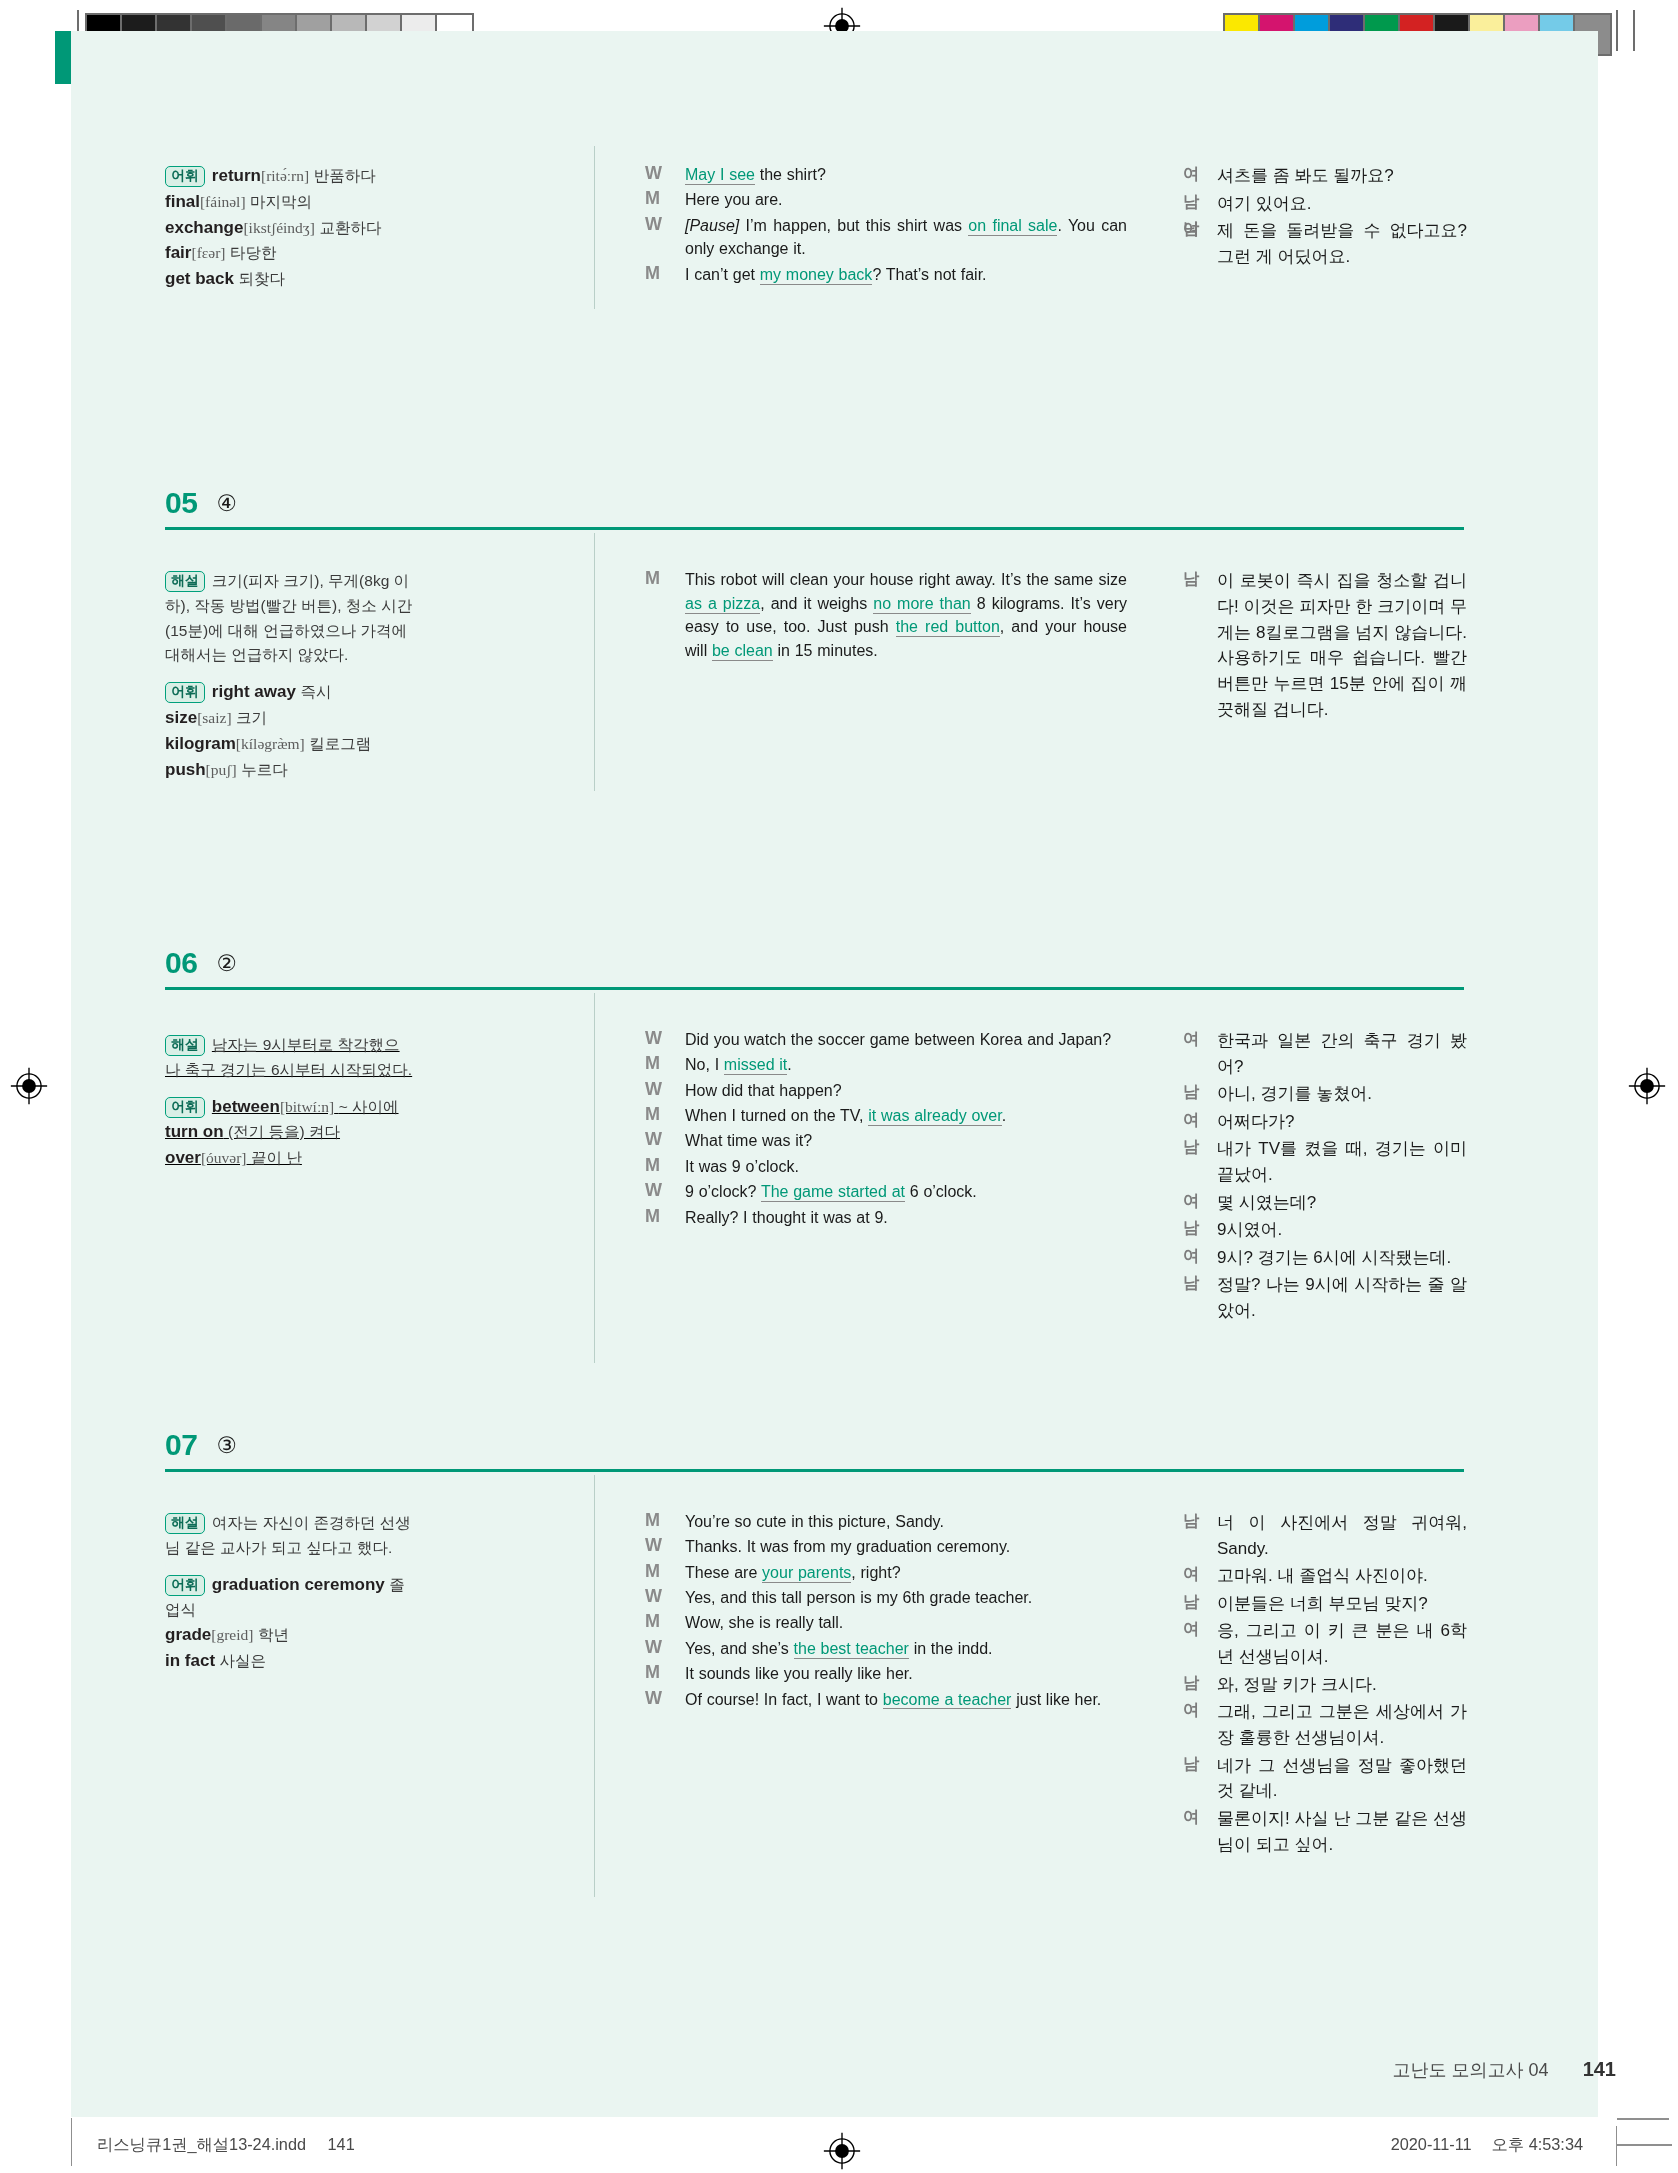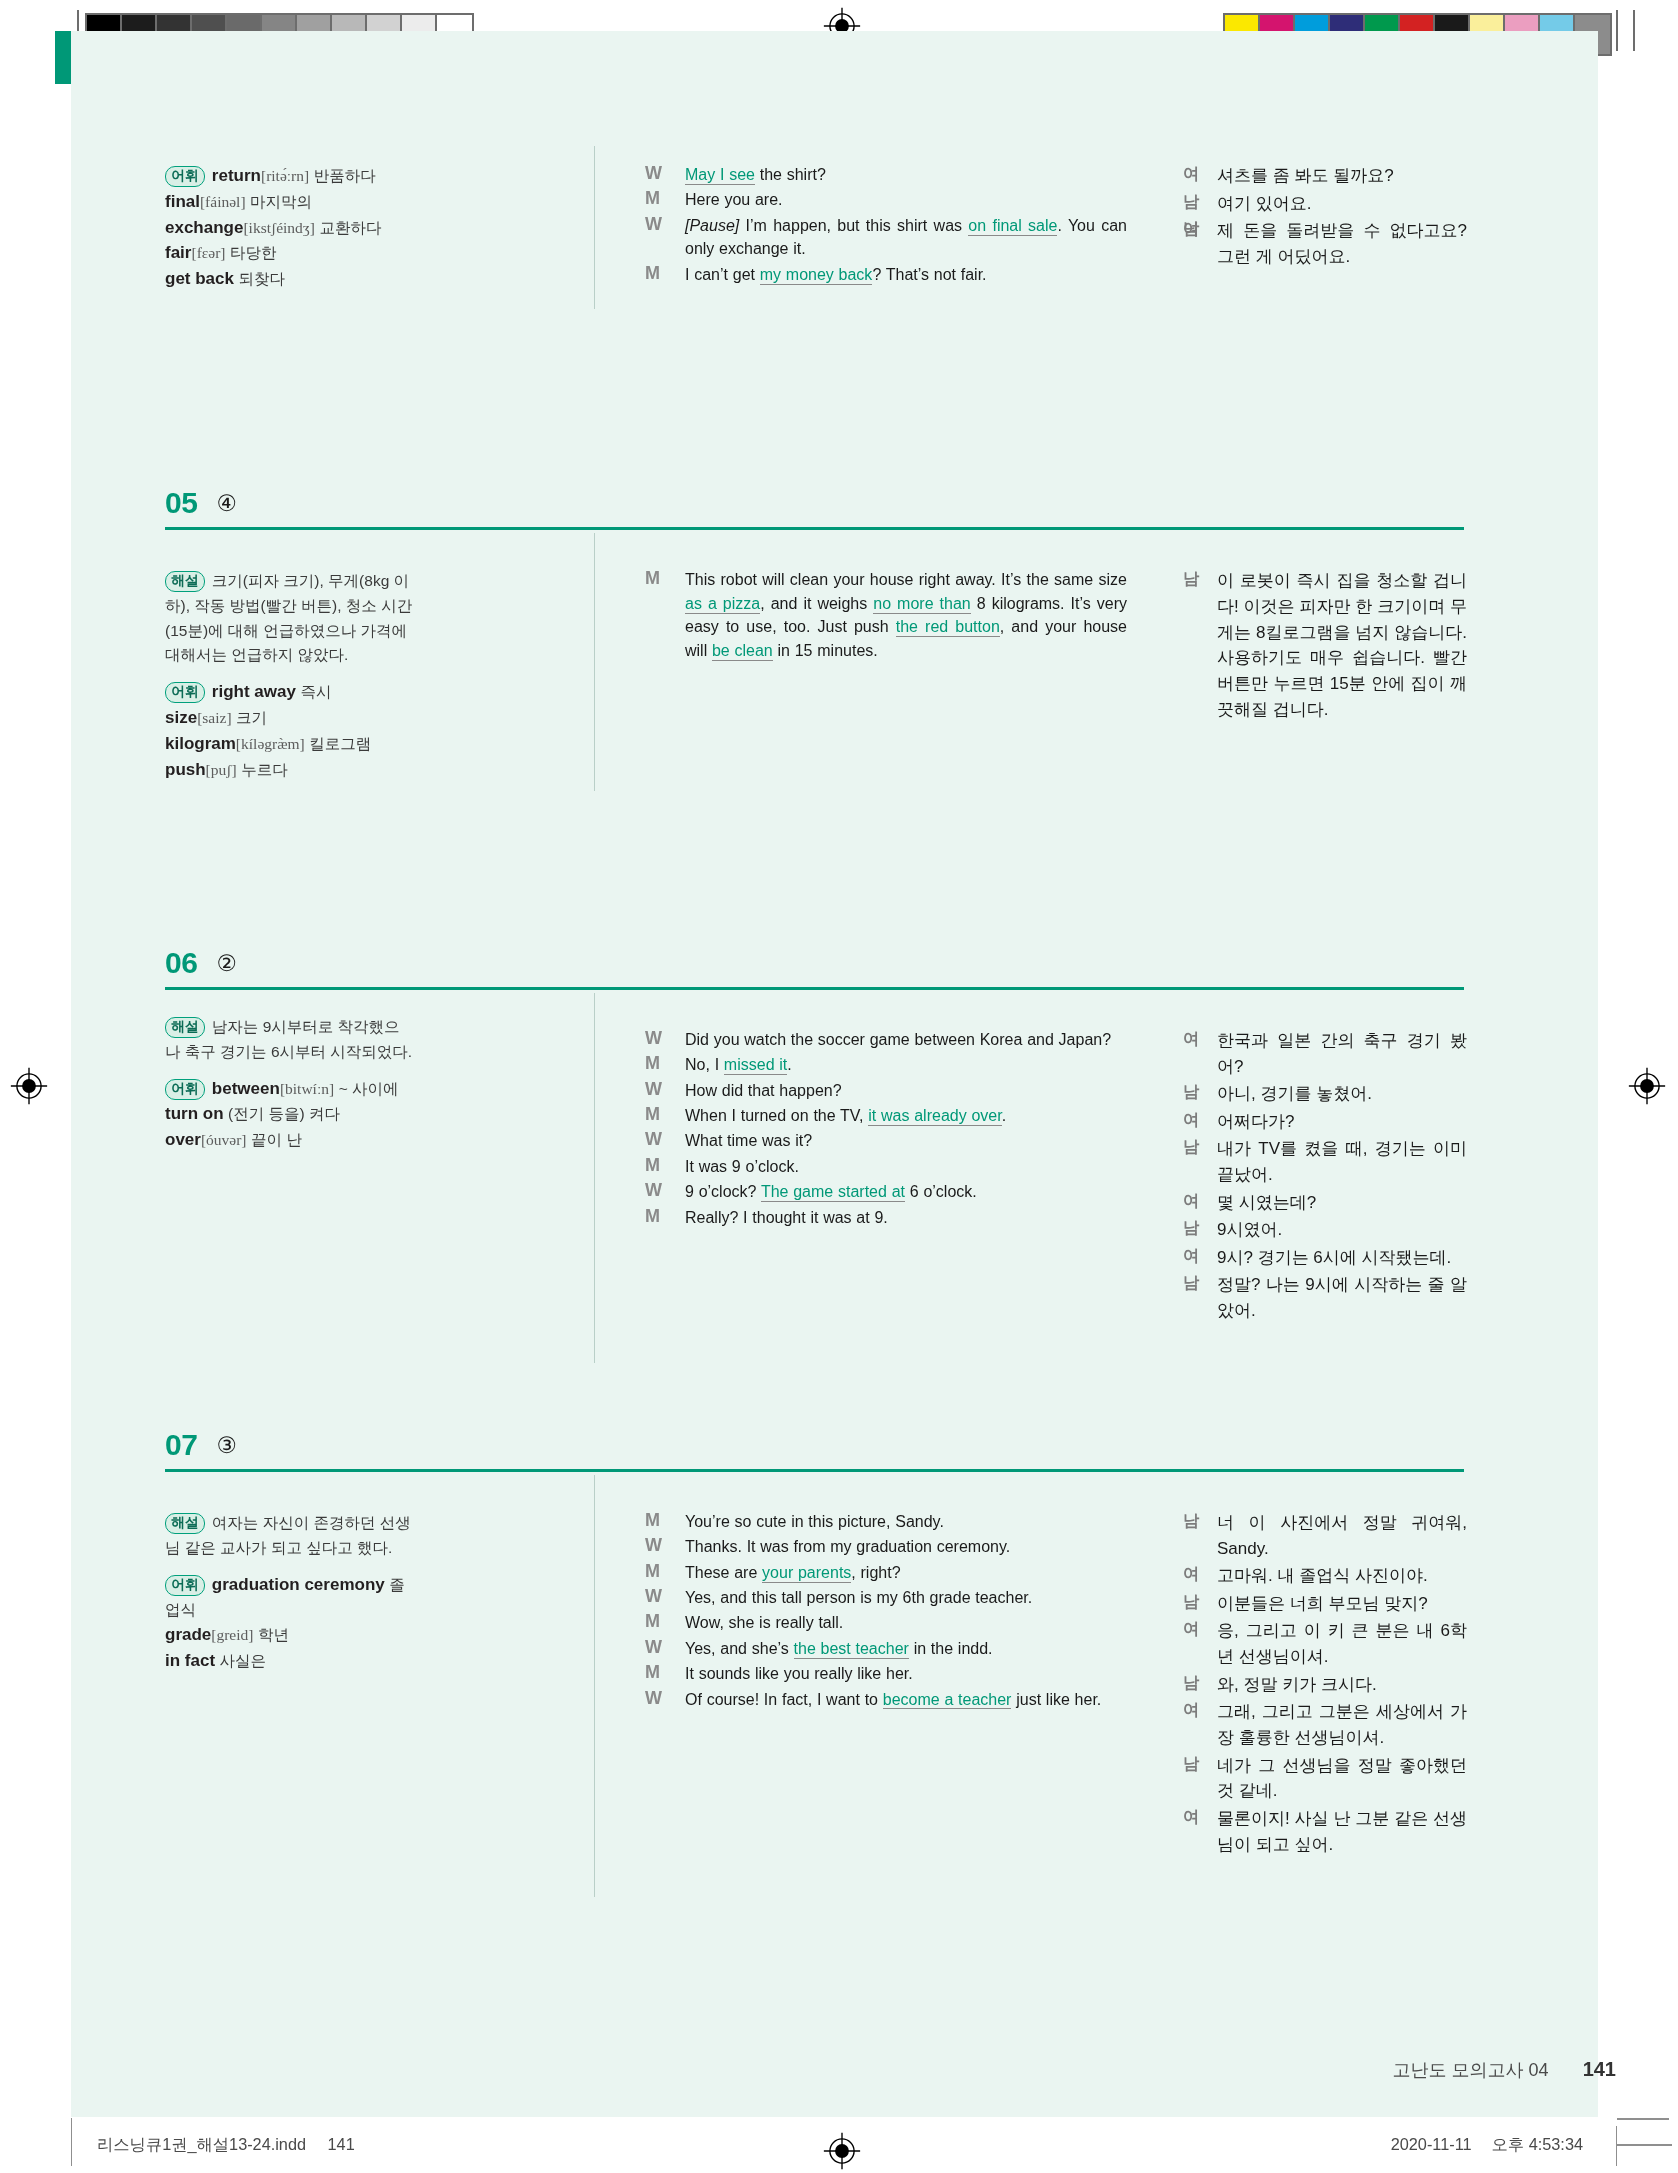--- a/index.html
+++ b/index.html
@@ -66,21 +66,21 @@
 
   .vline {
     position:absolute; width:0.9px; background:#b9cfc8;
   }
 
   
   .tagline { font-size:16.3px; line-height:1.52; color:#231f20; margin:0; }
   .tag {
     display:inline-block; border:1.3px solid #00a07c; background:#d9efe6;
     color:#0b6b55; font-size:13.8px; font-weight:bold; padding:0.9px 5.2px 1.7px;
-    border-radius:10px; margin-right:6.9px; vertical-align:0.9px;
+    border-radius:5px; margin-right:6.9px; vertical-align:0.9px;
     line-height:1.2;
   }
   .en { font-weight:bold; color:#231f20; font-size:17px; }
   .ipa { font-family:"Liberation Serif","DejaVu Serif",serif; color:#5d5d5d; font-size:15.5px; }
   .kr { color:#3a3a3a; font-size:15.5px; }
   .blk { margin-top:12px; }
 
   
   .dlg { position:relative; }
   .line { position:relative; padding-left:40px; margin-bottom:1.7px; }
@@ -254,21 +254,21 @@
             <span class="spk">남</span>
             <div class="txt-kr"><span>이 로봇이 즉시 집을 청소할 겁니다! 이것은 피자만 한 크기이며 무게는 8킬로그램을 넘지 않습니다. 사용하기도 매우 쉽습니다. 빨간 버튼만 누르면 15분 안에 집이 깨끗해질 겁니다.</span></div>
           </div>
         </div>
       </div>
     </div>
     <div class="qblock" style="top: 946px;">
       <div class="qhead" style="top: 0px;"><span class="qnum">06</span><span class="qans">②</span></div>
       <div class="qrule" style="top: 41px;"></div>
       <div class="vline" style="left: 594px; top: 47px; height: 370px;"></div>
-      <div class="col-left" style="top: 68px;">
+      <div class="col-left" style="top: 86px; text-decoration: underline;">
         <p class="tagline"><span class="tag">해설</span><span class="kr">남자는 9시부터로 착각했으나 축구 경기는 6시부터 시작되었다.</span></p>
         <p class="tagline blk"><span class="tag">어휘</span><span class="en">between</span><span class="ipa">[bitwíːn]</span> <span class="kr">~ 사이에</span><br><span class="en">turn on</span> <span class="kr">(전기 등을) 켜다</span><br><span class="en">over</span><span class="ipa">[óuvər]</span> <span class="kr">끝이 난</span></p>
       </div>
       <div class="col-mid" style="top: 82px;">
         <div class="dlg">
           <div class="line">
             <span class="spk">W</span>
             <div class="txt-en"><span>Did you watch the soccer game between Korea and Japan?</span></div>
           </div>
           <div class="line">

